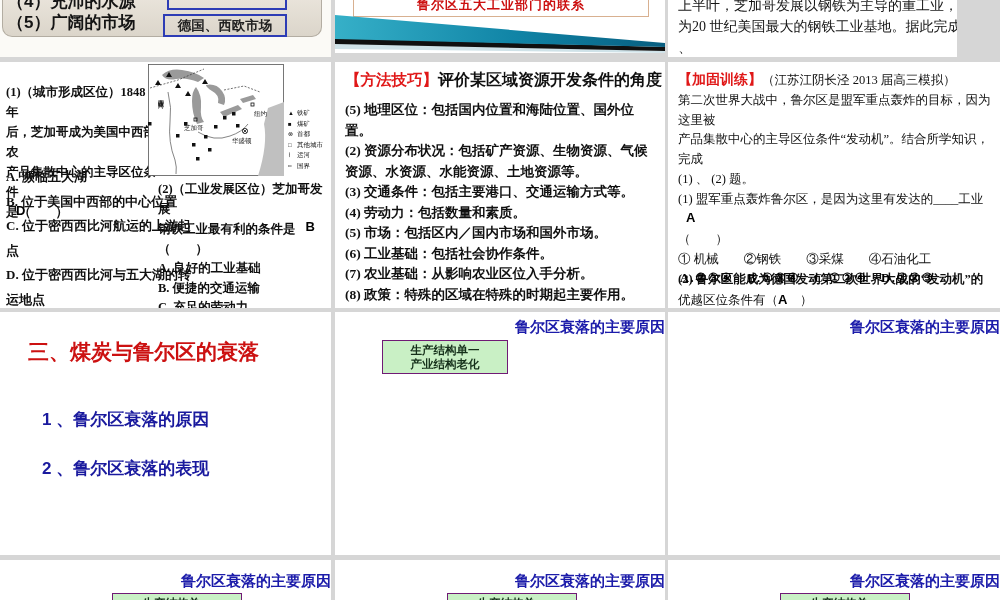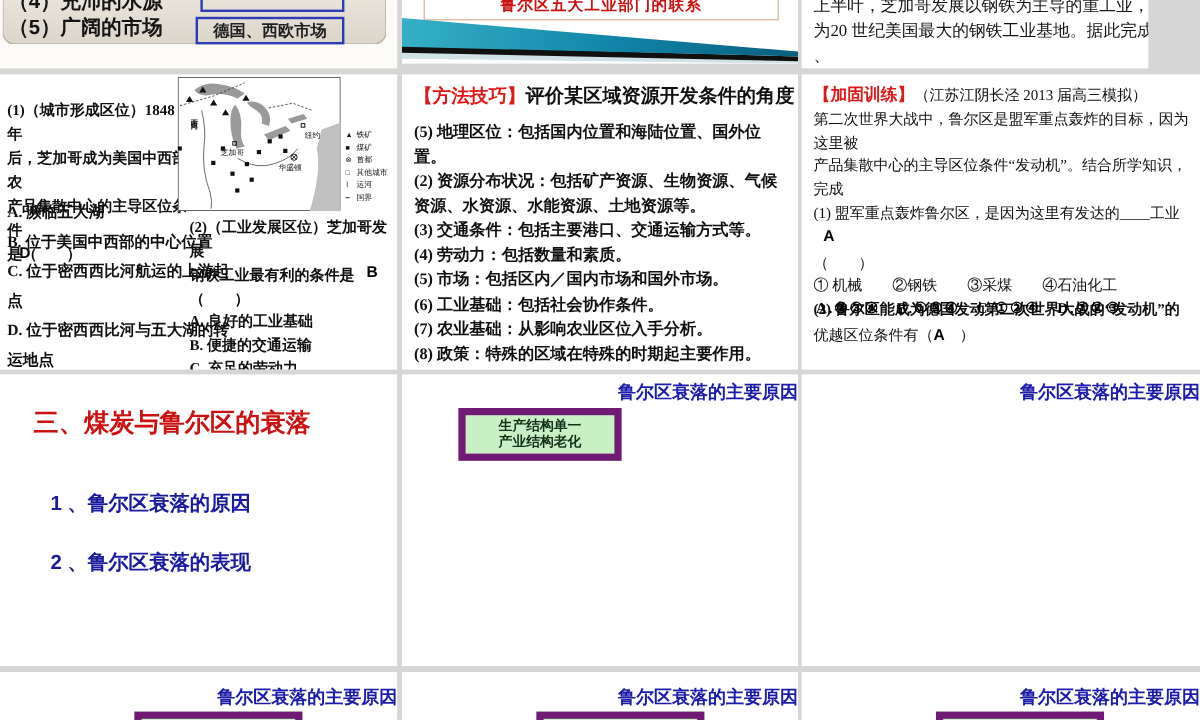--- a/index.html
+++ b/index.html
@@ -50,21 +50,21 @@
   .s6tag{color:#e01818;font-weight:bold;font-size:14px;}
   .s6src{font-size:12.5px;}
   .ghostline{position:relative;font-weight:bold;}
   .ghost{position:absolute;left:2px;top:-1px;letter-spacing:1.5px;font-weight:bold;color:#000;}
   
   .s7title{position:absolute;left:28px;top:26px;font-size:21px;font-weight:bold;color:#cc1111;white-space:nowrap;}
   .s7sub{position:absolute;left:80px;top:57px;font-size:15px;font-weight:bold;color:#9b2f9b;white-space:nowrap;}
   .s7item{position:absolute;left:42px;font-size:17px;font-weight:bold;color:#1a1a9e;white-space:nowrap;}
   
   .ntitle{position:absolute;left:0;right:0;text-align:right;font-size:15px;font-weight:bold;color:#1c1caa;}
-  .gbox{position:absolute;background:#c9f0c5;border:6px solid #701a75;color:#15301a;
+  .gbox{position:absolute;background:#c9f0c5;border:1px solid #701a75;color:#15301a;
         font-weight:bold;font-size:11.5px;line-height:14px;text-align:center;padding:2px 6px;}
 </style>
 </head>
 <body>
 
 <div class="tile" id="t1" style="left:0;top:0;width:331px;height:57px;">
   <div class="panel1"></div>
   <div class="s1line" style="top:-10px;">（4）充沛的水源</div>
   <div class="s1line" style="top:11px;">（5）广阔的市场</div>
   <div class="bluebox" style="left:167px;top:-16px;width:116px;height:22px;"></div>
@@ -186,20 +186,21 @@
     <div>(7) 农业基础：从影响农业区位入手分析。</div>
     <div>(8) 政策：特殊的区域在特殊的时期起主要作用。</div>
   </div>
 </div>
 
 <div class="tile" id="t6" style="left:668px;top:62px;width:332px;height:246px;">
   <div class="s6block">
     <div><span class="s6tag">【加固训练】</span><span class="s6src">（江苏江阴长泾 2013 届高三模拟）</span></div>
     <div>第二次世界大战中，鲁尔区是盟军重点轰炸的目标，因为这里被</div>
     <div>产品集散中心的主导区位条件“发动机”。结合所学知识，完成</div>
+    <div>(1) 、 (2) 题。</div>
     <div><span>(1) 盟军重点轰炸鲁尔区，是因为这里有发达的____工业</span><span class="ansmark" style="margin-left:8px;position:relative;top:-2px;">A</span></div>
     <div>（　　）</div>
     <div>① 机械　　②钢铁　　③采煤　　④石油化工</div>
     <div class="ghostline">
       <span>(2) 鲁尔区能成为德国发动第二次世界大战的“发动机”的</span>
       <span class="ghost">A.②③④　B.①③④　C.①②④　D.①②③</span>
     </div>
     <div><span>优越区位条件有（</span><span class="ansmark">A</span><span>　）</span></div>
 
   </div>

